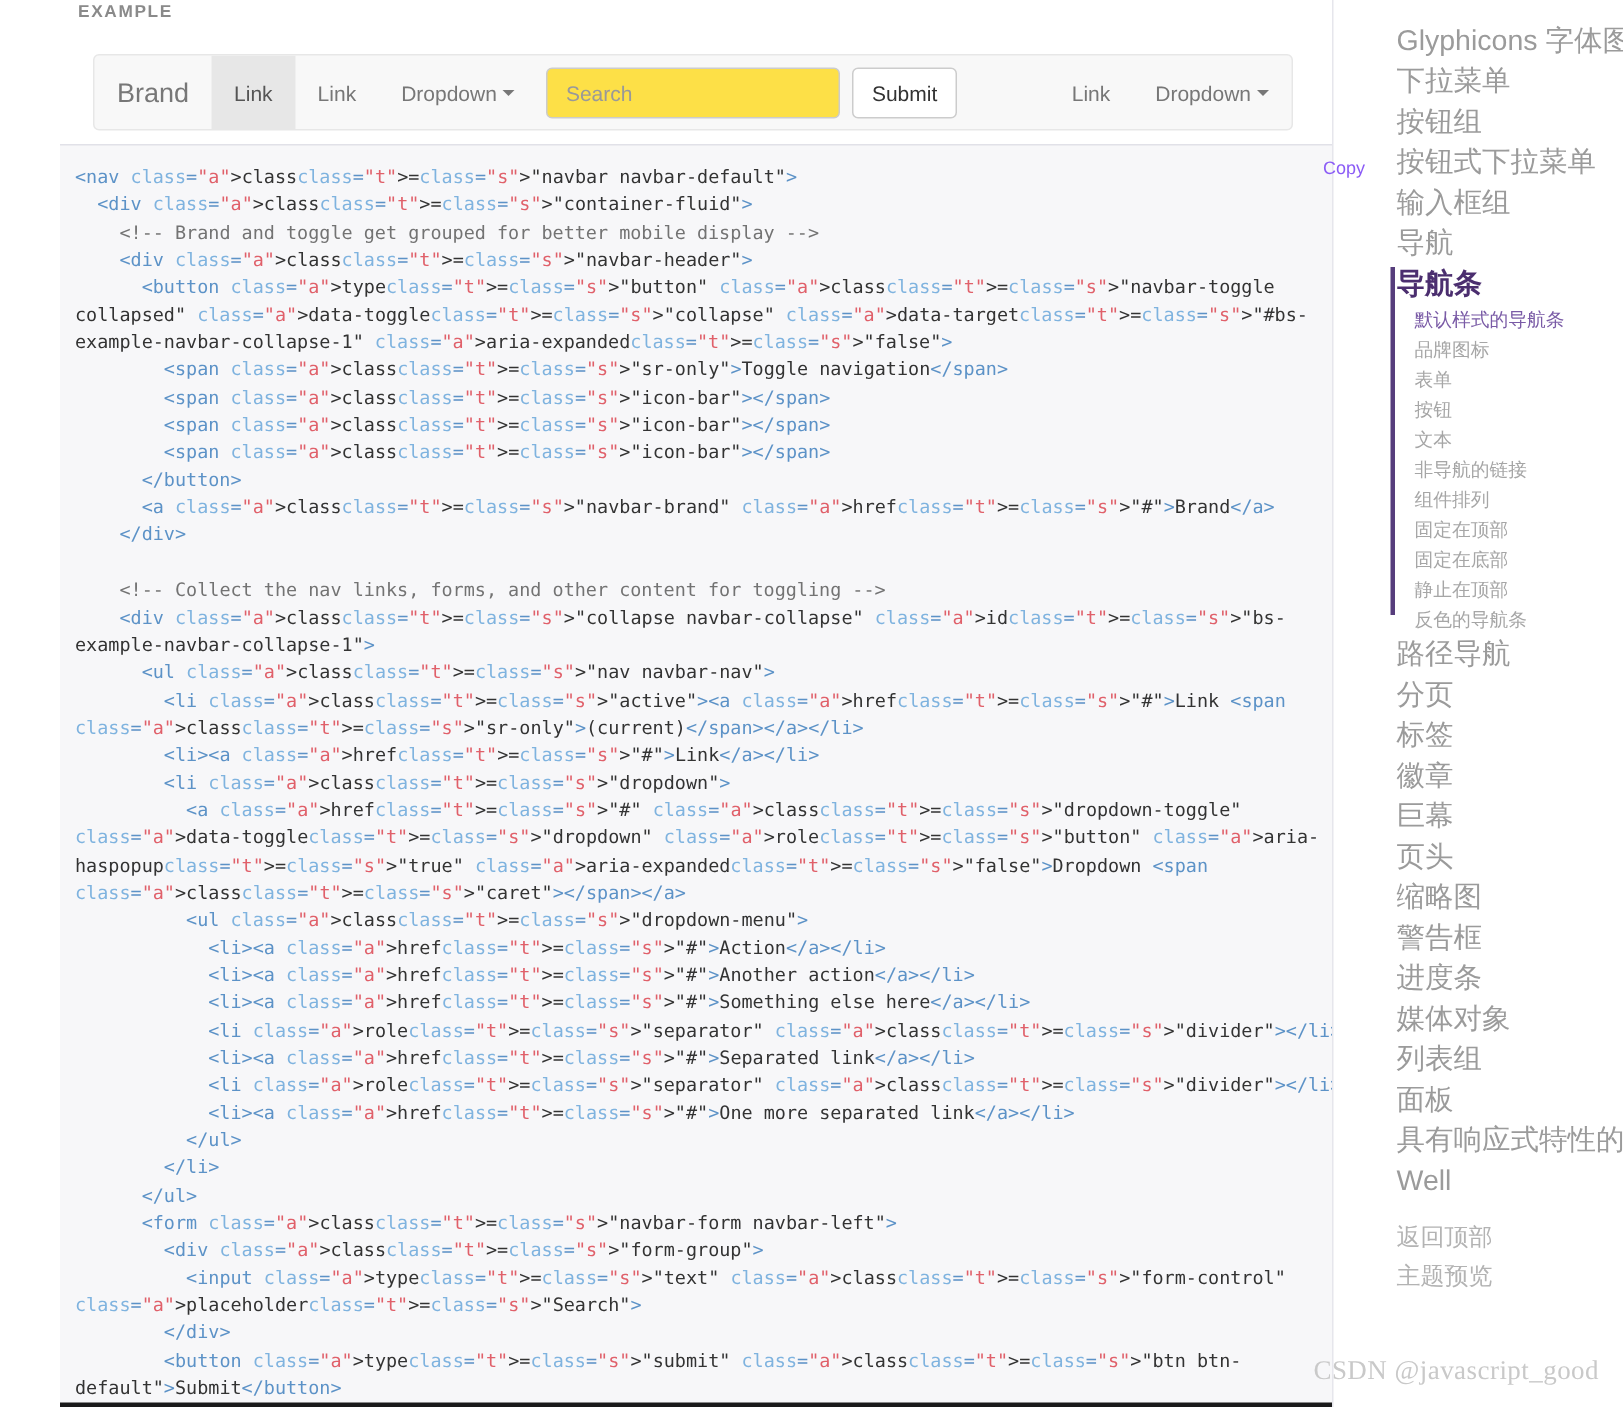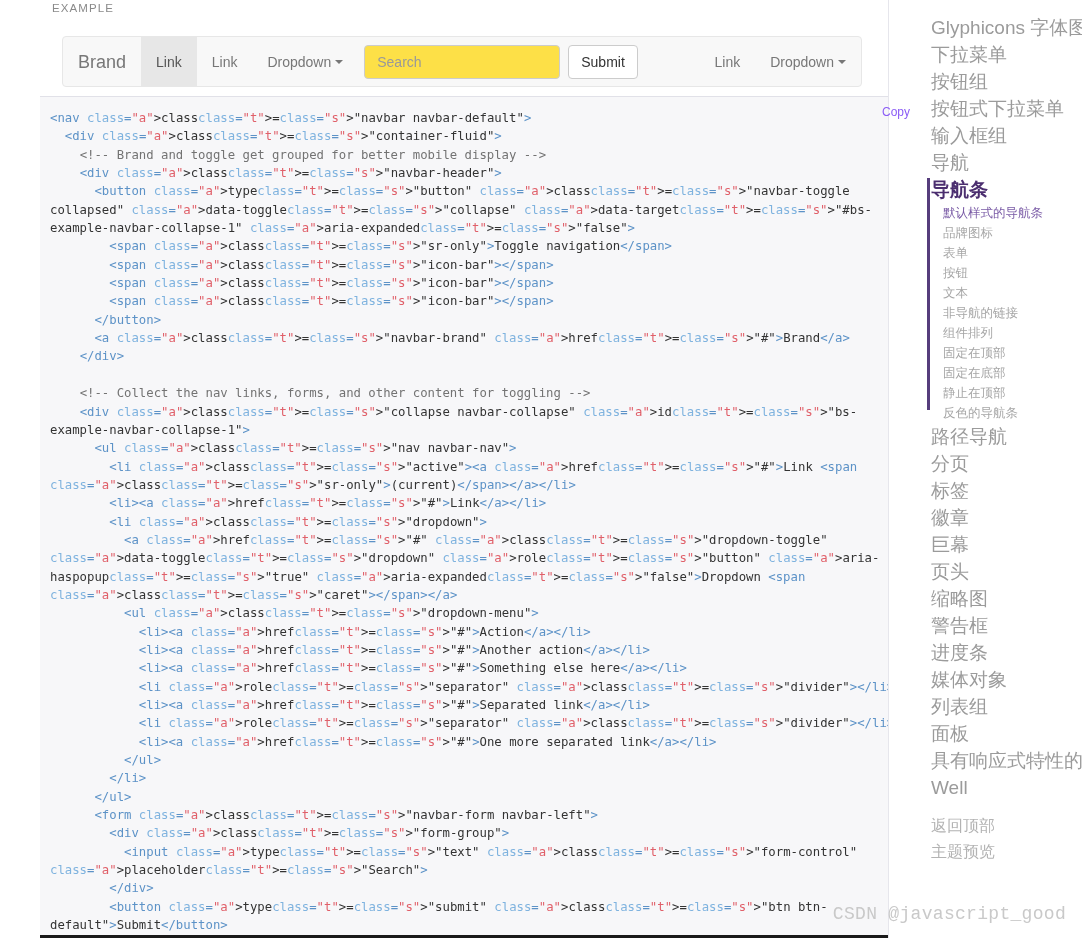--- a/index.html
+++ b/index.html
@@ -31,21 +31,21 @@
     left: 40px; top: 0;
     width: 848px;
     height: 938px;
     background: #ffffff;
   }
 
   .section-label {
     font-size: 11.5px;
     letter-spacing: 1.1px;
     color: #8a8a8a;
-    font-weight: 400;
+    font-weight: 700;
     padding: 0 0 0 4px;
     margin: 0;
     position: absolute;
     top: 2px; left: 8px;
   }
 
   
   .bs-example {
     position: absolute;
     top: 22px; left: 8px;
@@ -225,21 +225,21 @@
     text-decoration: none;
     white-space: nowrap;
   }
 
   
   .watermark {
     position: absolute;
     right: 16px; bottom: 14px;
     font-size: 18px;
     color: #c9c9c9;
-    font-family: Liberation Mono, monospace;
+    font-family: Liberation Serif, serif;
     letter-spacing: 0.3px;
     z-index: 9;
     pointer-events: none;
   }
   .bottom-edge {
     position: absolute;
     left: 0; bottom: 0;
     width: 888px; height: 3px;
     background: #1a1a1a;
   }

